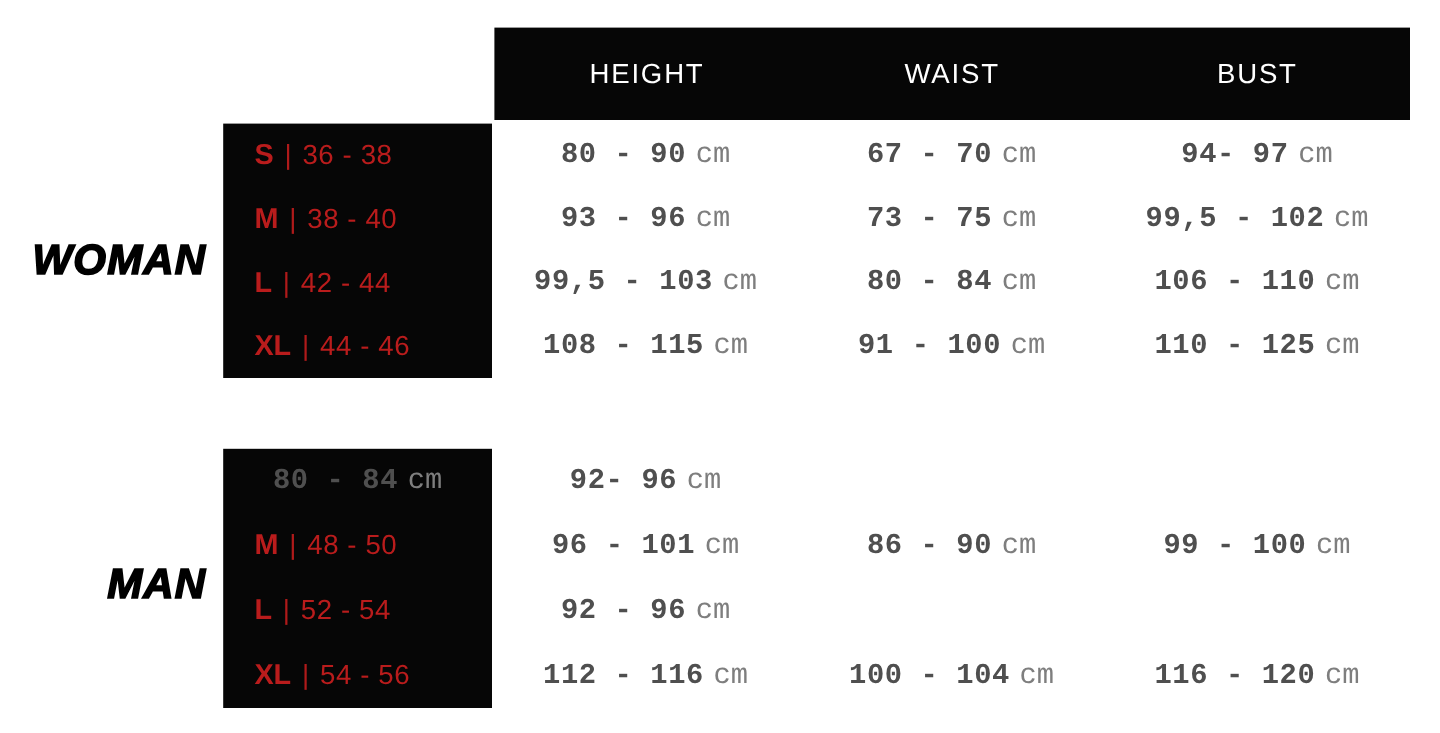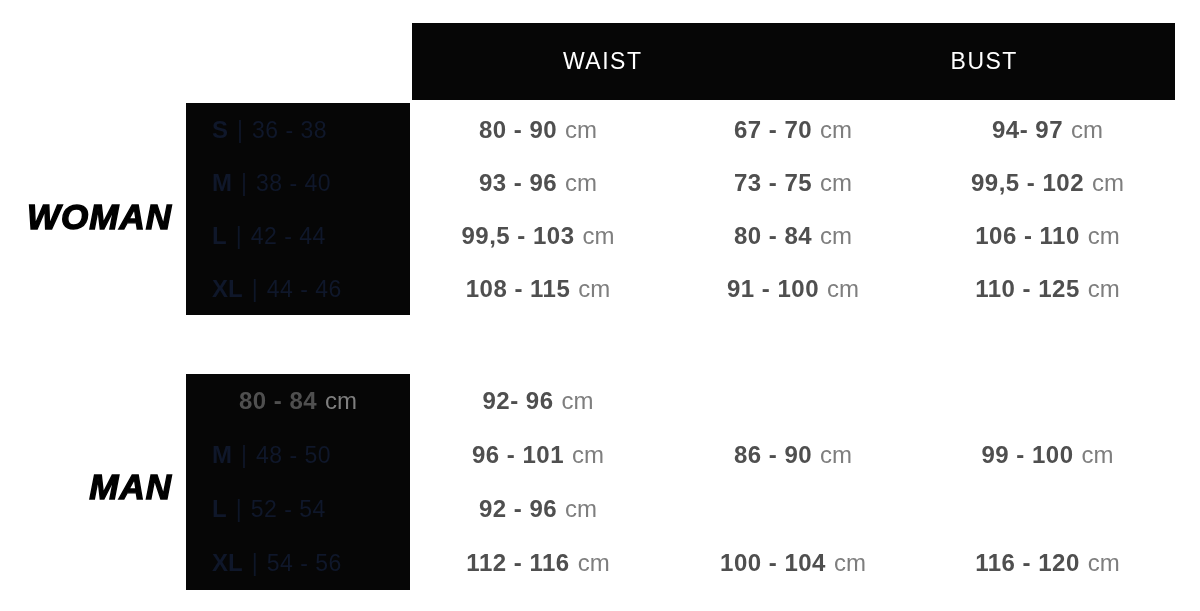--- a/index.html
+++ b/index.html
@@ -35,36 +35,37 @@
   .group-man   .gender { padding-bottom:22px; }
   .rows {
     position:absolute; left:186px; top:0; right:0; height:100%;
     display:grid; grid-template-rows:repeat(4, 1fr);
   }
   .row {
     display:grid; grid-template-columns:224px 256px 254px 255px;
     align-items:center;
   }
   .size-cell {
-    box-sizing:border-box; padding-left:26px; color:#0f172a;
+    box-sizing:border-box; padding-left:26px; color:#b91c1c;
     font-size:23px; white-space:nowrap;
   }
   .sz  { font-weight:bold; font-size:24px; }
   .sep { font-weight:400; margin:0 9px 0 9px; opacity:.95; }
   .rng { font-weight:400; letter-spacing:.5px; }
-  .val { text-align:center; font-size:24px; white-space:nowrap; }
+  .val { text-align:center; font-size:24px; white-space:nowrap;font-family:Liberation Mono, monospace; }
   .num { font-weight:bold; color:#4f4f4f; letter-spacing:.5px; }
   .unit{ color:#7e7e7e; margin-left:8px; }
 </style>
 </head>
 <body>
 
 <div class="canvas">
 
   <div class="header-bar">
+    <div class="header-col">HEIGHT</div>
     <div class="header-col">WAIST</div>
     <div class="header-col">BUST</div>
   </div>
 
   <section class="group group-woman">
     <div class="size-bg"></div>
     <div class="gender">WOMAN</div>
     <div class="rows">
 
       <div class="row">

